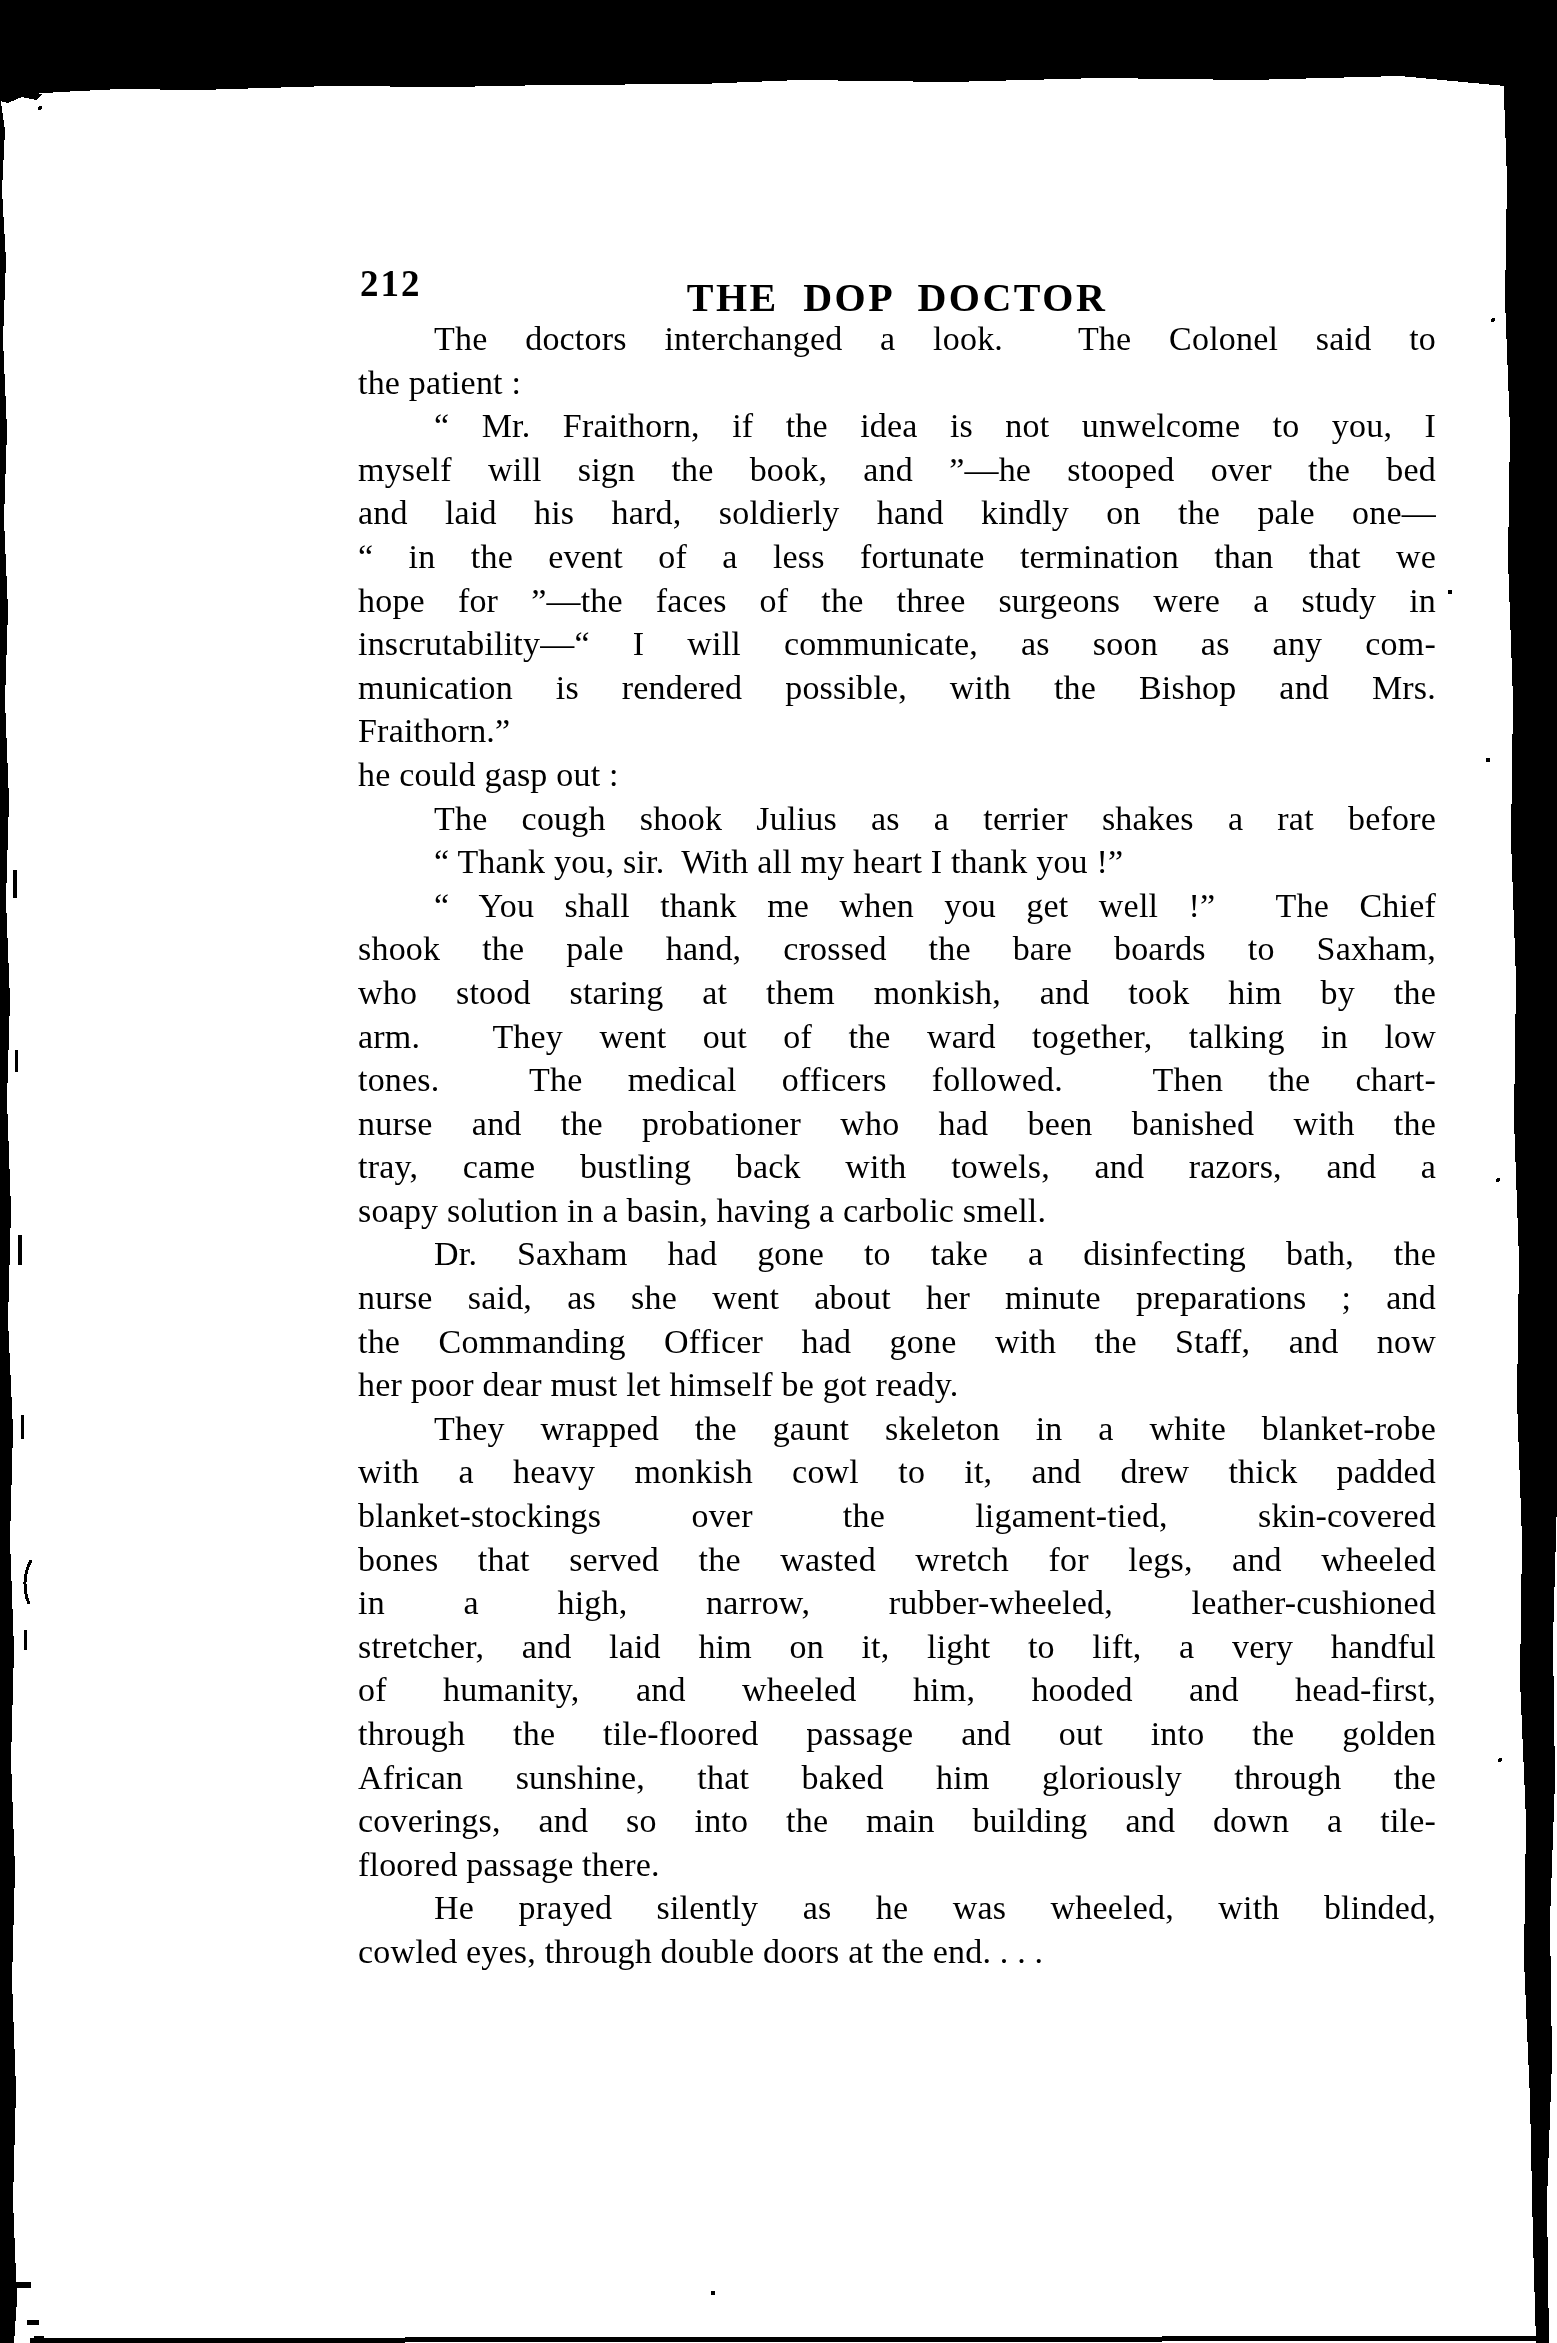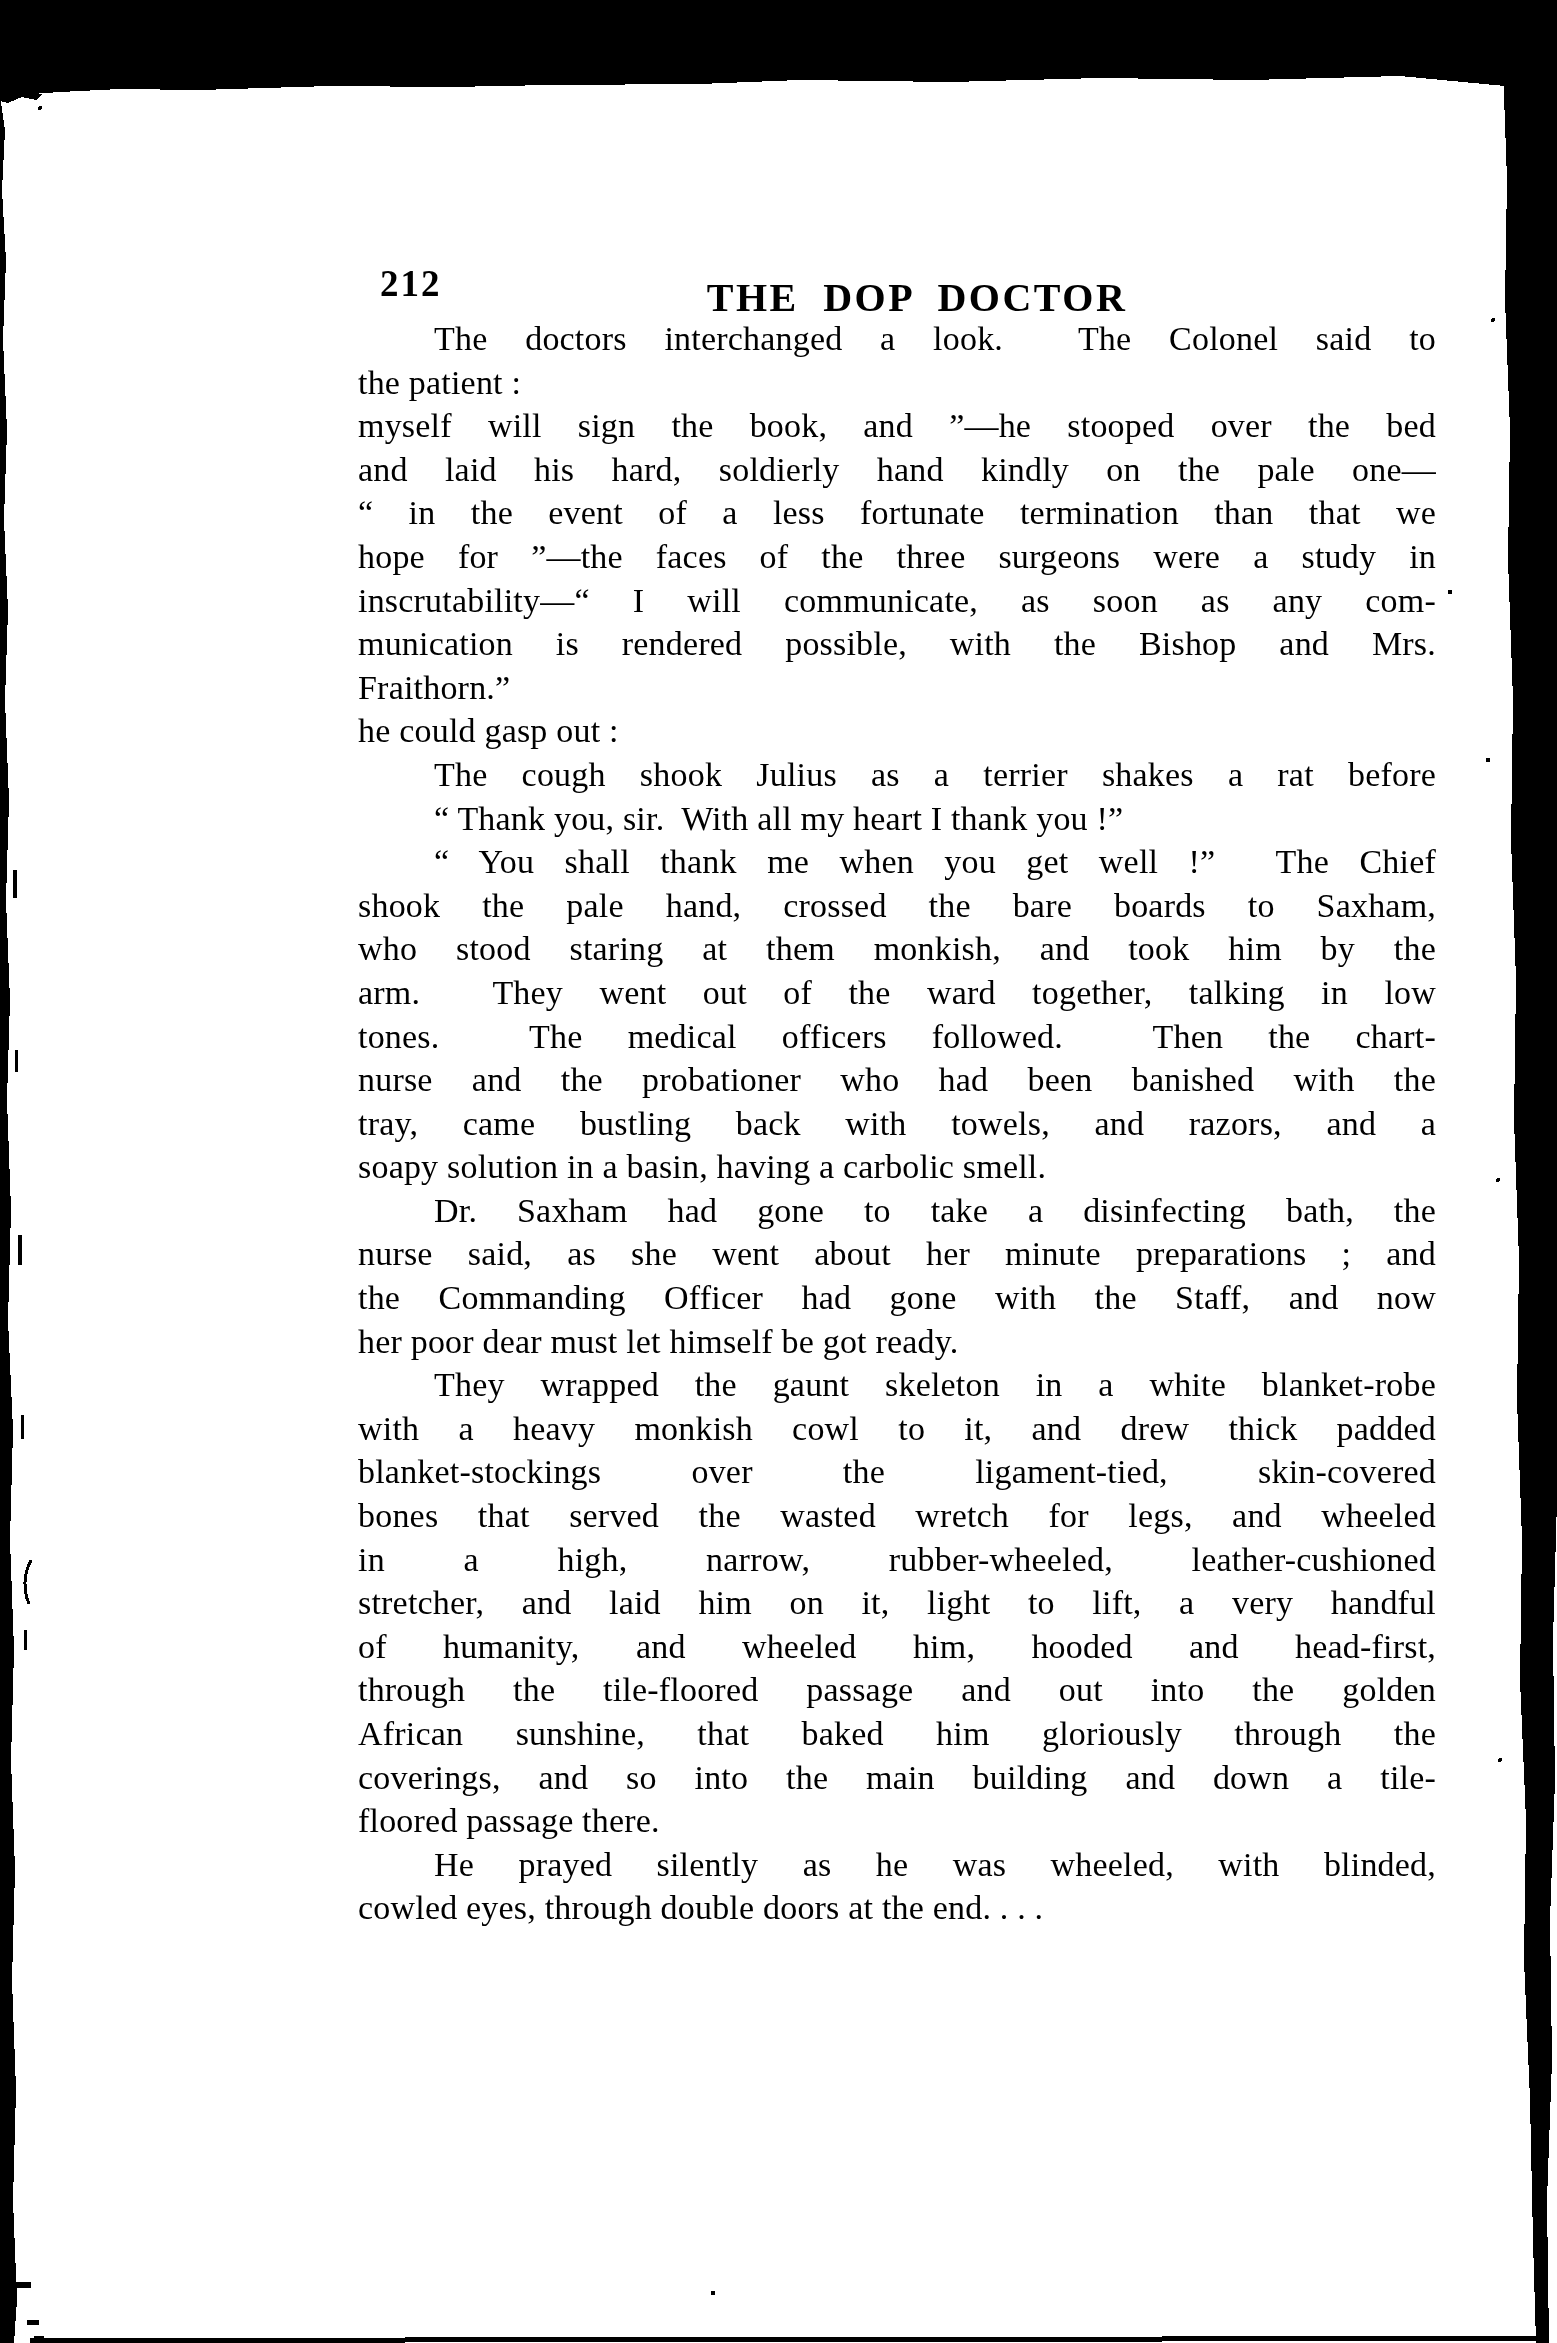--- a/index.html
+++ b/index.html
@@ -3,21 +3,21 @@
 <meta charset="utf-8">
 <style>
   html,body{margin:0;padding:0;}
   body{
     width:1557px;height:2343px;position:relative;overflow:hidden;
     background:#ffffff;
     font-family:"Liberation Serif","DejaVu Serif",serif;
   }
   .paper{position:absolute;inset:0;background:var(--paper,#ffffff);}
   #artifacts{position:absolute;left:0;top:0;z-index:3;pointer-events:none;shape-rendering:crispEdges;}
-  .header{position:absolute;left:358px;top:262px;width:1078px;height:46px;color:var(--ink,#000);font-weight:bold;z-index:2;margin-left:20px;}
+  .header{position:absolute;left:358px;top:262px;width:1078px;height:46px;color:var(--ink,#000);font-weight:bold;z-index:2;}
   #page-number{position:absolute;left:2px;top:3px;font-size:37px;line-height:37px;letter-spacing:2px;}
   #running-title{position:absolute;left:0;right:0;top:16px;text-align:center;font-size:40px;line-height:40px;letter-spacing:2.5px;word-spacing:12px;}
   #text-block{
     position:absolute;left:358px;top:317px;width:1078px;z-index:2;
     color:var(--ink,#000);font-weight:normal;font-size:34px;
   }
   .line{
     height:43.6px;line-height:43.6px;white-space:pre-wrap;
     text-align:justify;text-align-last:justify;text-justify:inter-word;
     letter-spacing:0.2px;
@@ -31,20 +31,21 @@
 <div class="paper"></div>
 
 <div class="header">
   <div id="page-number">212</div>
   <div id="running-title">THE DOP DOCTOR</div>
 </div>
 
 <div id="text-block">
     <div class="line indent">The doctors interchanged a look.  The Colonel said to</div>
     <div class="line last">the patient :</div>
+    <div class="line indent">“ Mr. Fraithorn, if the idea is not unwelcome to you, I</div>
     <div class="line">myself will sign the book, and ”—he stooped over the bed</div>
     <div class="line">and laid his hard, soldierly hand kindly on the pale one—</div>
     <div class="line">“ in the event of a less fortunate termination than that we</div>
     <div class="line">hope for ”—the faces of the three surgeons were a study in</div>
     <div class="line">inscrutability—“ I will communicate, as soon as any com-</div>
     <div class="line">munication is rendered possible, with the Bishop and Mrs.</div>
     <div class="line last">Fraithorn.”</div>
     <div class="line last">he could gasp out :</div>
     <div class="line indent">The cough shook Julius as a terrier shakes a rat before</div>
     <div class="line indent last">“ Thank you, sir.  With all my heart I thank you !”</div>

